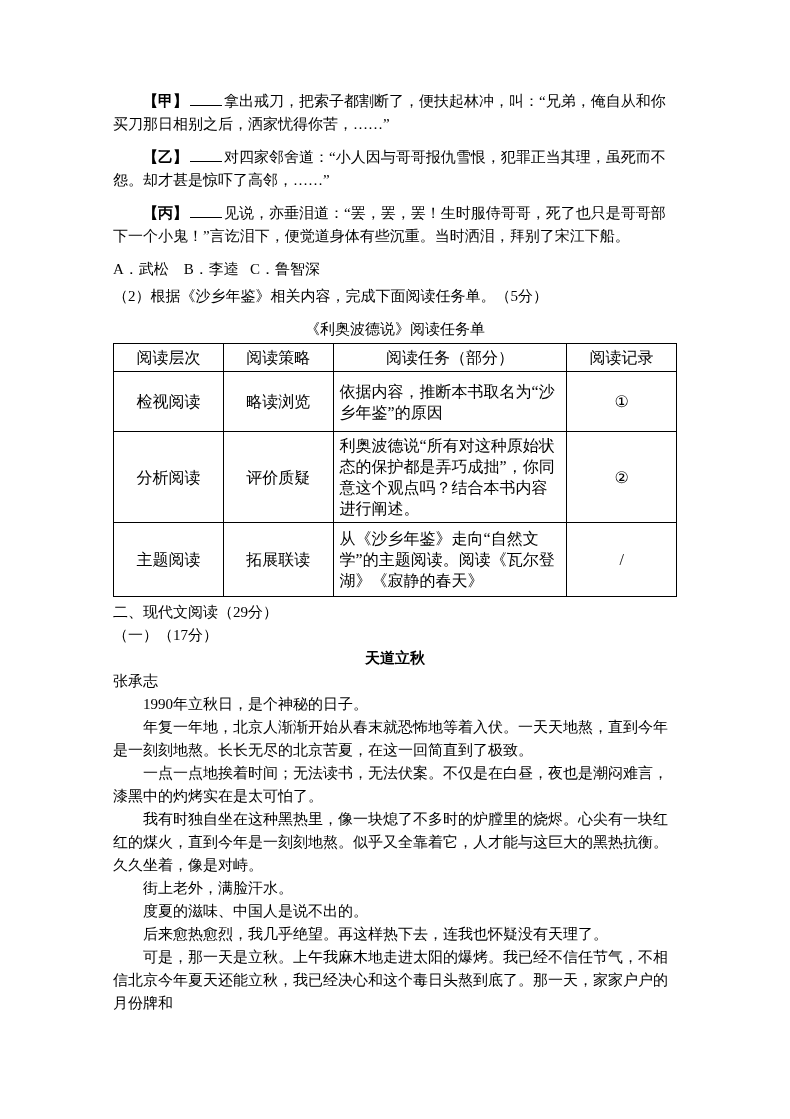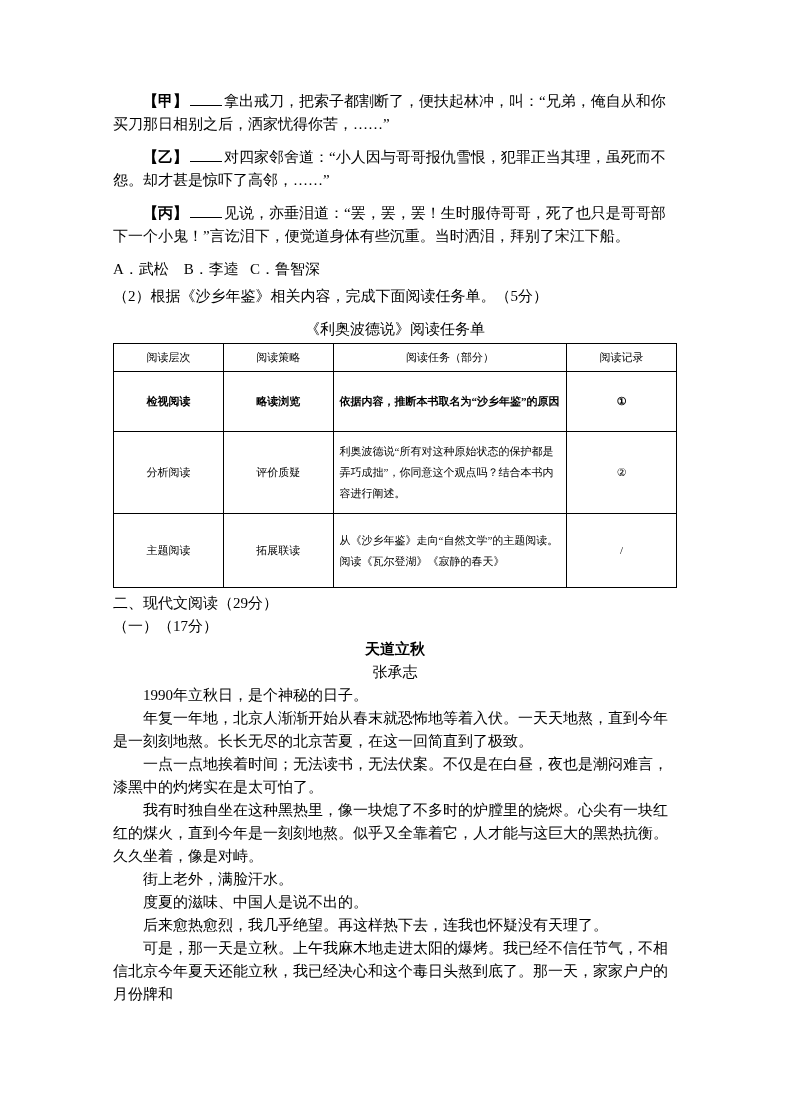--- a/index.html
+++ b/index.html
@@ -17,32 +17,32 @@
   .blank {
     display:inline-block; width:32px; height:14px;
     border-bottom:1px solid #000; margin:0 2px;
     vertical-align:baseline;
   }
   .options { margin-bottom:4px; white-space:pre-wrap; }
   .question { margin-bottom:10px; }
   .table-title { text-align:center; margin:2px 0 2px 0; }
   table.task {
     width:100%; border-collapse:collapse; table-layout:fixed;
-    font-size:11px; line-height:21px; margin-bottom:4px;
+    font-size:16px; line-height:21px; margin-bottom:4px;
   }
   table.task th, table.task td {
     border:1px solid #000; padding:3px 6px; vertical-align:middle;
   }
   table.task th { font-weight:normal; text-align:center; }
   td.c { text-align:center; }
   td.task-cell { text-align:left; padding:4px 9px; }
   .section { margin-top:2px; }
   .center { }
   .essay-title { text-align:center; font-weight:bold; }
-  .essay-author { text-align:center; }
+  .essay-author { text-align:left; }
   .essay-p { text-indent:2em; }
 </style>
 </head>
 <body>
 
 <div class="page">
 
   <p class="excerpt"><span class="lbl">【甲】</span><span class="blank"></span><span>拿出戒刀，把索子都割断了，便扶起林冲，叫：“兄弟，俺自从和你买刀那日相别之后，洒家忧得你苦，……”</span></p>
 
   <p class="excerpt"><span class="lbl">【乙】</span><span class="blank"></span><span>对四家邻舍道：“小人因与哥哥报仇雪恨，犯罪正当其理，虽死而不怨。却才甚是惊吓了高邻，……”</span></p>
@@ -62,21 +62,21 @@
         <col style="width:41.5%">
         <col style="width:19.5%">
     </colgroup>
     <tbody>
         <tr>
       <th>阅读层次</th>
       <th>阅读策略</th>
       <th>阅读任务（部分）</th>
       <th>阅读记录</th>
     </tr>
-    <tr style="height:60px;font-weight:bold;">
+    <tr style="height:60px;">
       <td class="c">检视阅读</td>
       <td class="c">略读浏览</td>
       <td class="task-cell">依据内容，推断本书取名为“沙乡年鉴”的原因</td>
       <td class="c">①</td>
     </tr>
     <tr style="height:82px;">
       <td class="c">分析阅读</td>
       <td class="c">评价质疑</td>
       <td class="task-cell">利奥波德说“所有对这种原始状态的保护都是弄巧成拙”，你同意这个观点吗？结合本书内容进行阐述。</td>
       <td class="c">②</td>

